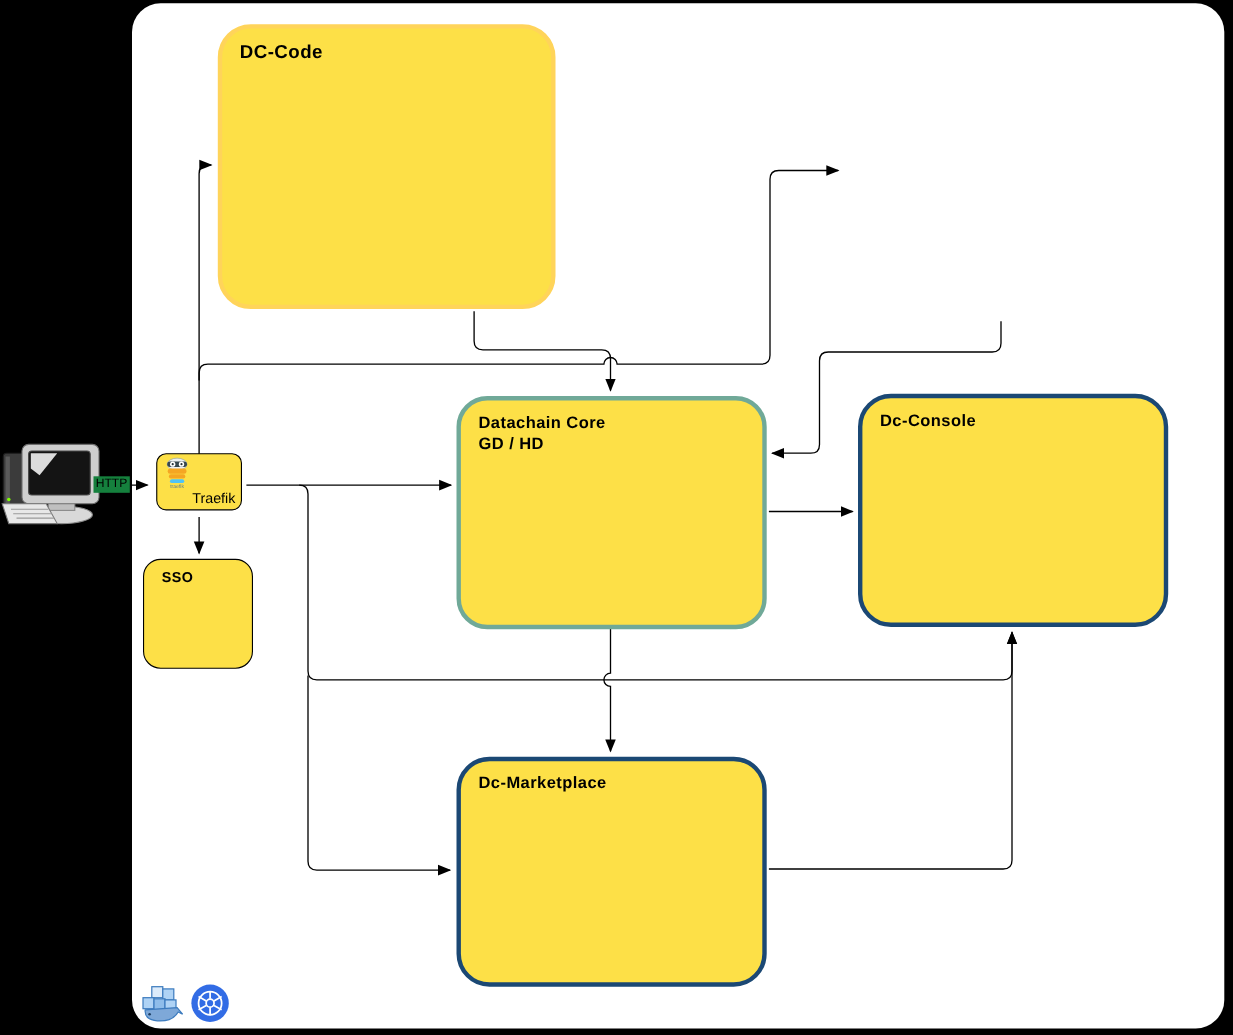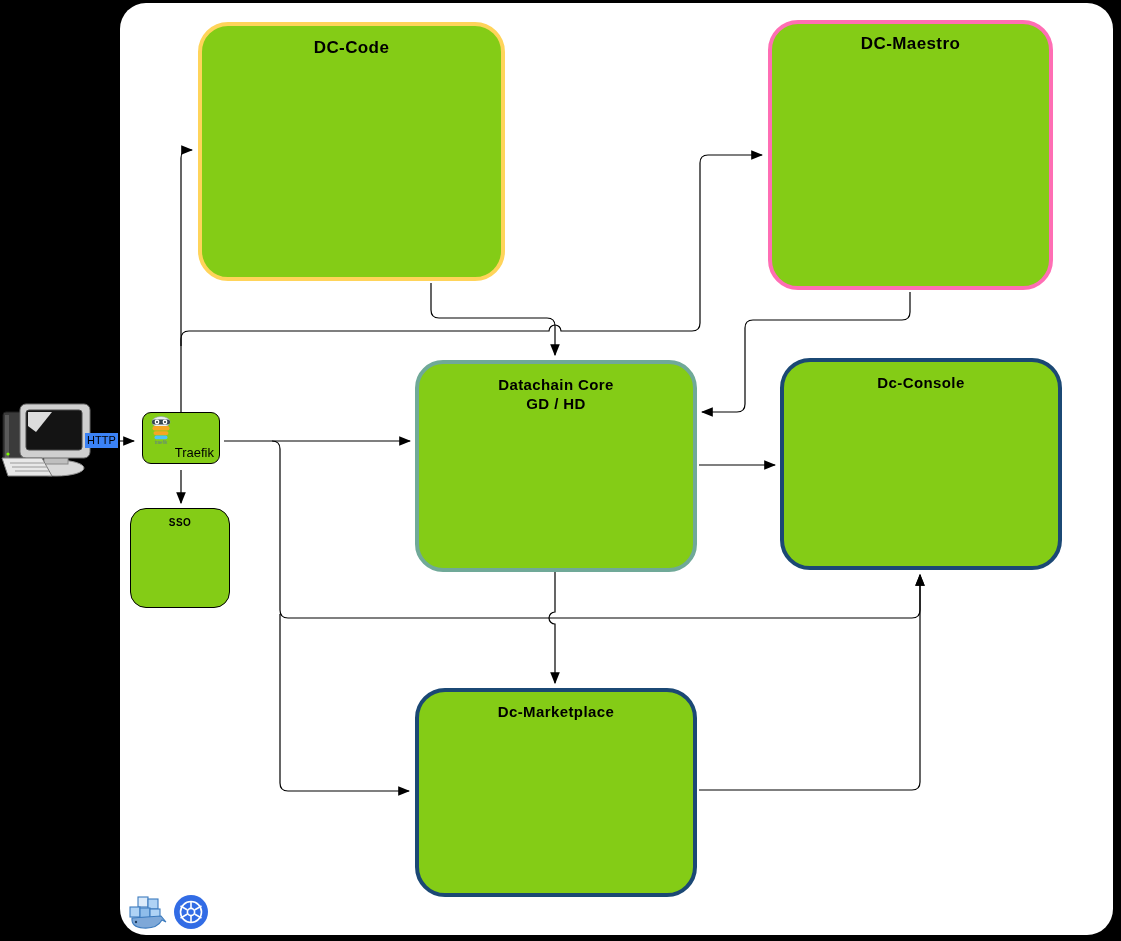--- a/index.html
+++ b/index.html
@@ -1,38 +1,38 @@
 <!DOCTYPE html>
 <html><head>
 <meta charset="utf-8">
 <style>
   html,body{margin:0;padding:0;background:#000;}
   #stage{position:relative;width:1121px;height:941px;background:#000;overflow:hidden;
          font-family:"Liberation Sans","DejaVu Sans",sans-serif;}
   .panel{position:absolute;left:120px;top:3px;width:993px;height:932px;background:#fff;border-radius:26px;}
   svg.edges{position:absolute;left:0;top:0;width:1121px;height:941px;z-index:2;}
-  .node{position:absolute;box-sizing:border-box;border:4px solid #000;border-radius:30px;background:#84cc16;z-index:3;text-align:center;}
+  .node{position:absolute;box-sizing:border-box;border:4px solid #000;border-radius:30px;background:#fde047;z-index:3;padding-left:16px;}
   .node .title{display:block;font-weight:600;color:#000;letter-spacing:.4px;}
   #n-dccode{left:198px;top:22px;width:307px;height:259px;}
   #n-dccode .title{margin-top:12px;font-size:17px;}
   #n-dcmaestro{left:768px;top:20px;width:285px;height:270px;}
   #n-dcmaestro .title{margin-top:10px;font-size:17px;}
   #n-core{left:415px;top:360px;width:282px;height:212px;border-radius:28px;}
   #n-core .title{margin-top:11px;font-size:15px;line-height:19px;}
   #n-core .subtitle{display:block;font-weight:600;color:#000;font-size:15px;line-height:19px;letter-spacing:.4px;}
   #n-console{left:780px;top:358px;width:282px;height:212px;}
   #n-console .title{margin-top:12px;font-size:15px;}
   #n-market{left:415px;top:688px;width:282px;height:209px;}
   #n-market .title{margin-top:11px;font-size:15px;}
   #n-sso{left:130px;top:508px;width:100px;height:100px;border-width:1px;border-radius:16px;}
-  #n-sso .title{margin-top:8px;font-size:10px;}
+  #n-sso .title{margin-top:8px;font-size:13px;}
   #n-traefik{left:142px;top:412px;width:78px;height:52px;border-width:1px;border-radius:9px;}
   #n-traefik .title{position:absolute;right:5px;bottom:3px;font-weight:400;font-size:13px;letter-spacing:0;}
   #traefik-logo{position:absolute;left:5px;top:2px;}
-  .edge-label{position:absolute;left:85px;top:433px;z-index:4;background:#3b82f6;color:#000;
+  .edge-label{position:absolute;left:85px;top:433px;z-index:4;background:#15803d;color:#000;
               font-size:11px;padding:0 2px;line-height:15px;}
   .icon{position:absolute;z-index:3;}
   #icon-computer{left:0;top:402px;}
   #icon-docker{left:127px;top:892px;}
   #icon-k8s{left:172px;top:893px;}
 </style>
 </head>
 <body>
 
 <div id="stage">
@@ -58,23 +58,20 @@
       <path d="M699 465 H775" marker-end="url(#arr)"></path>
       <path d="M555 570 V612 A6 6 0 0 0 555 624 V683" marker-end="url(#arr)"></path>
       <path d="M699 790 H912 Q920 790 920 782 V575" marker-end="url(#arr)"></path>
     </g>
   </svg>
 
   <div class="node" id="n-dccode" style="border-color: rgb(255, 212, 90);">
     <span class="title">DC-Code</span>
   </div>
 
-  <div class="node" id="n-dcmaestro" style="border-color: rgb(255, 110, 180);">
-    <span class="title">DC-Maestro</span>
-  </div>
 
   <div class="node" id="n-core" style="border-color: rgb(112, 169, 152);">
     <span class="title">Datachain Core</span>
     <span class="subtitle">GD / HD</span>
   </div>
 
   <div class="node" id="n-market" style="border-color: rgb(27, 72, 116);">
     <span class="title">Dc-Marketplace</span>
   </div>
 

